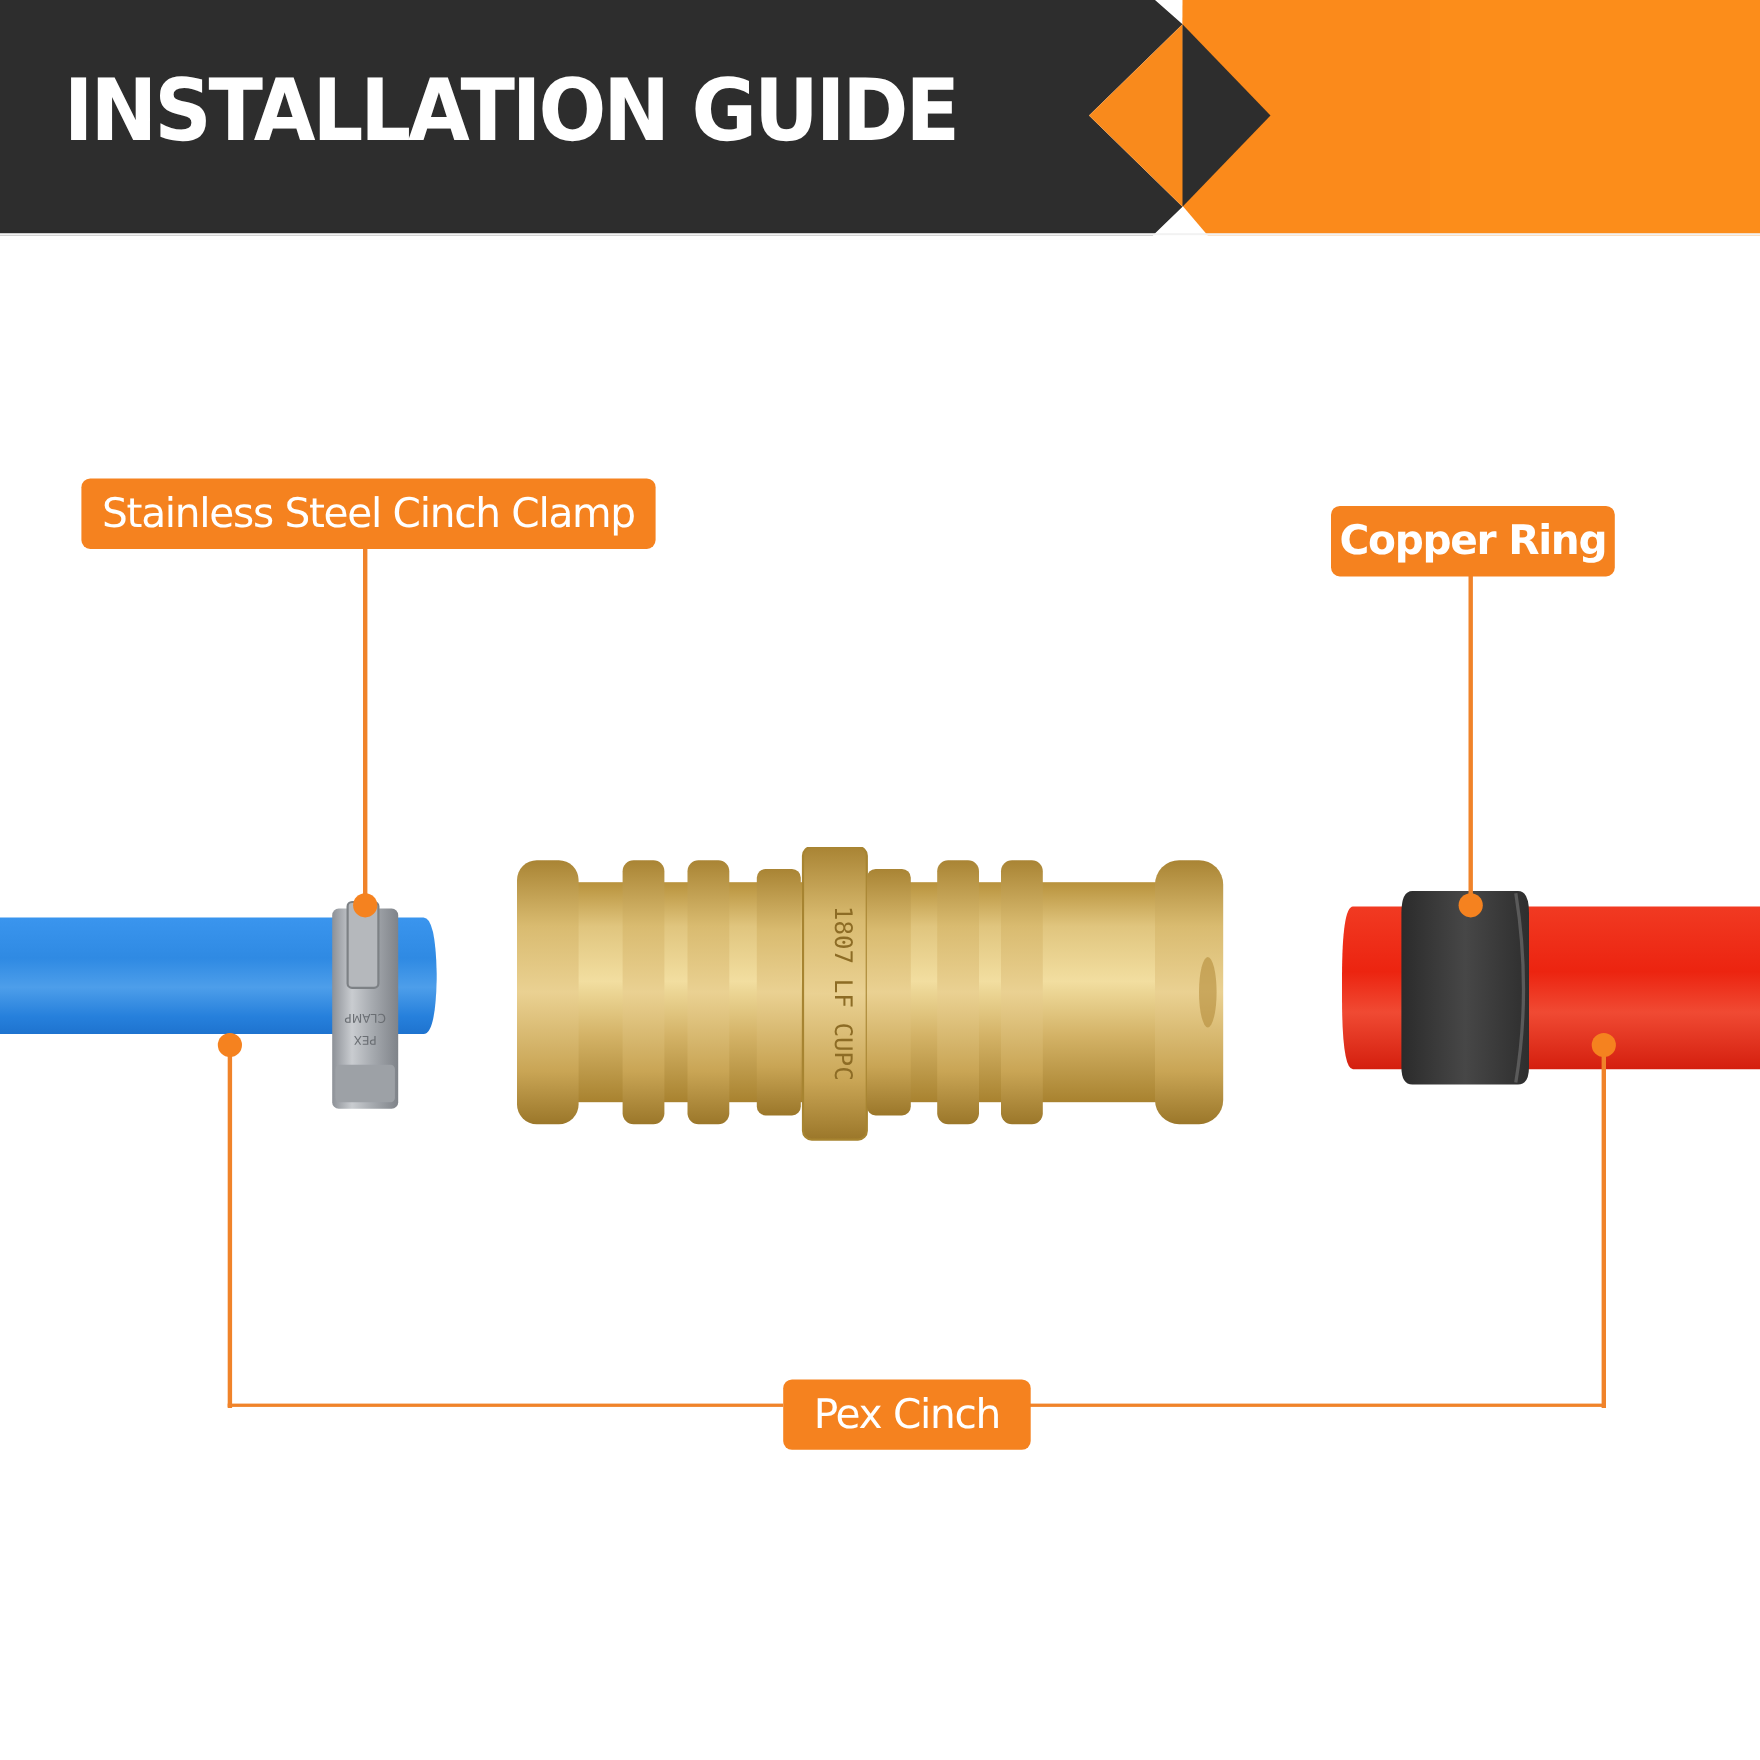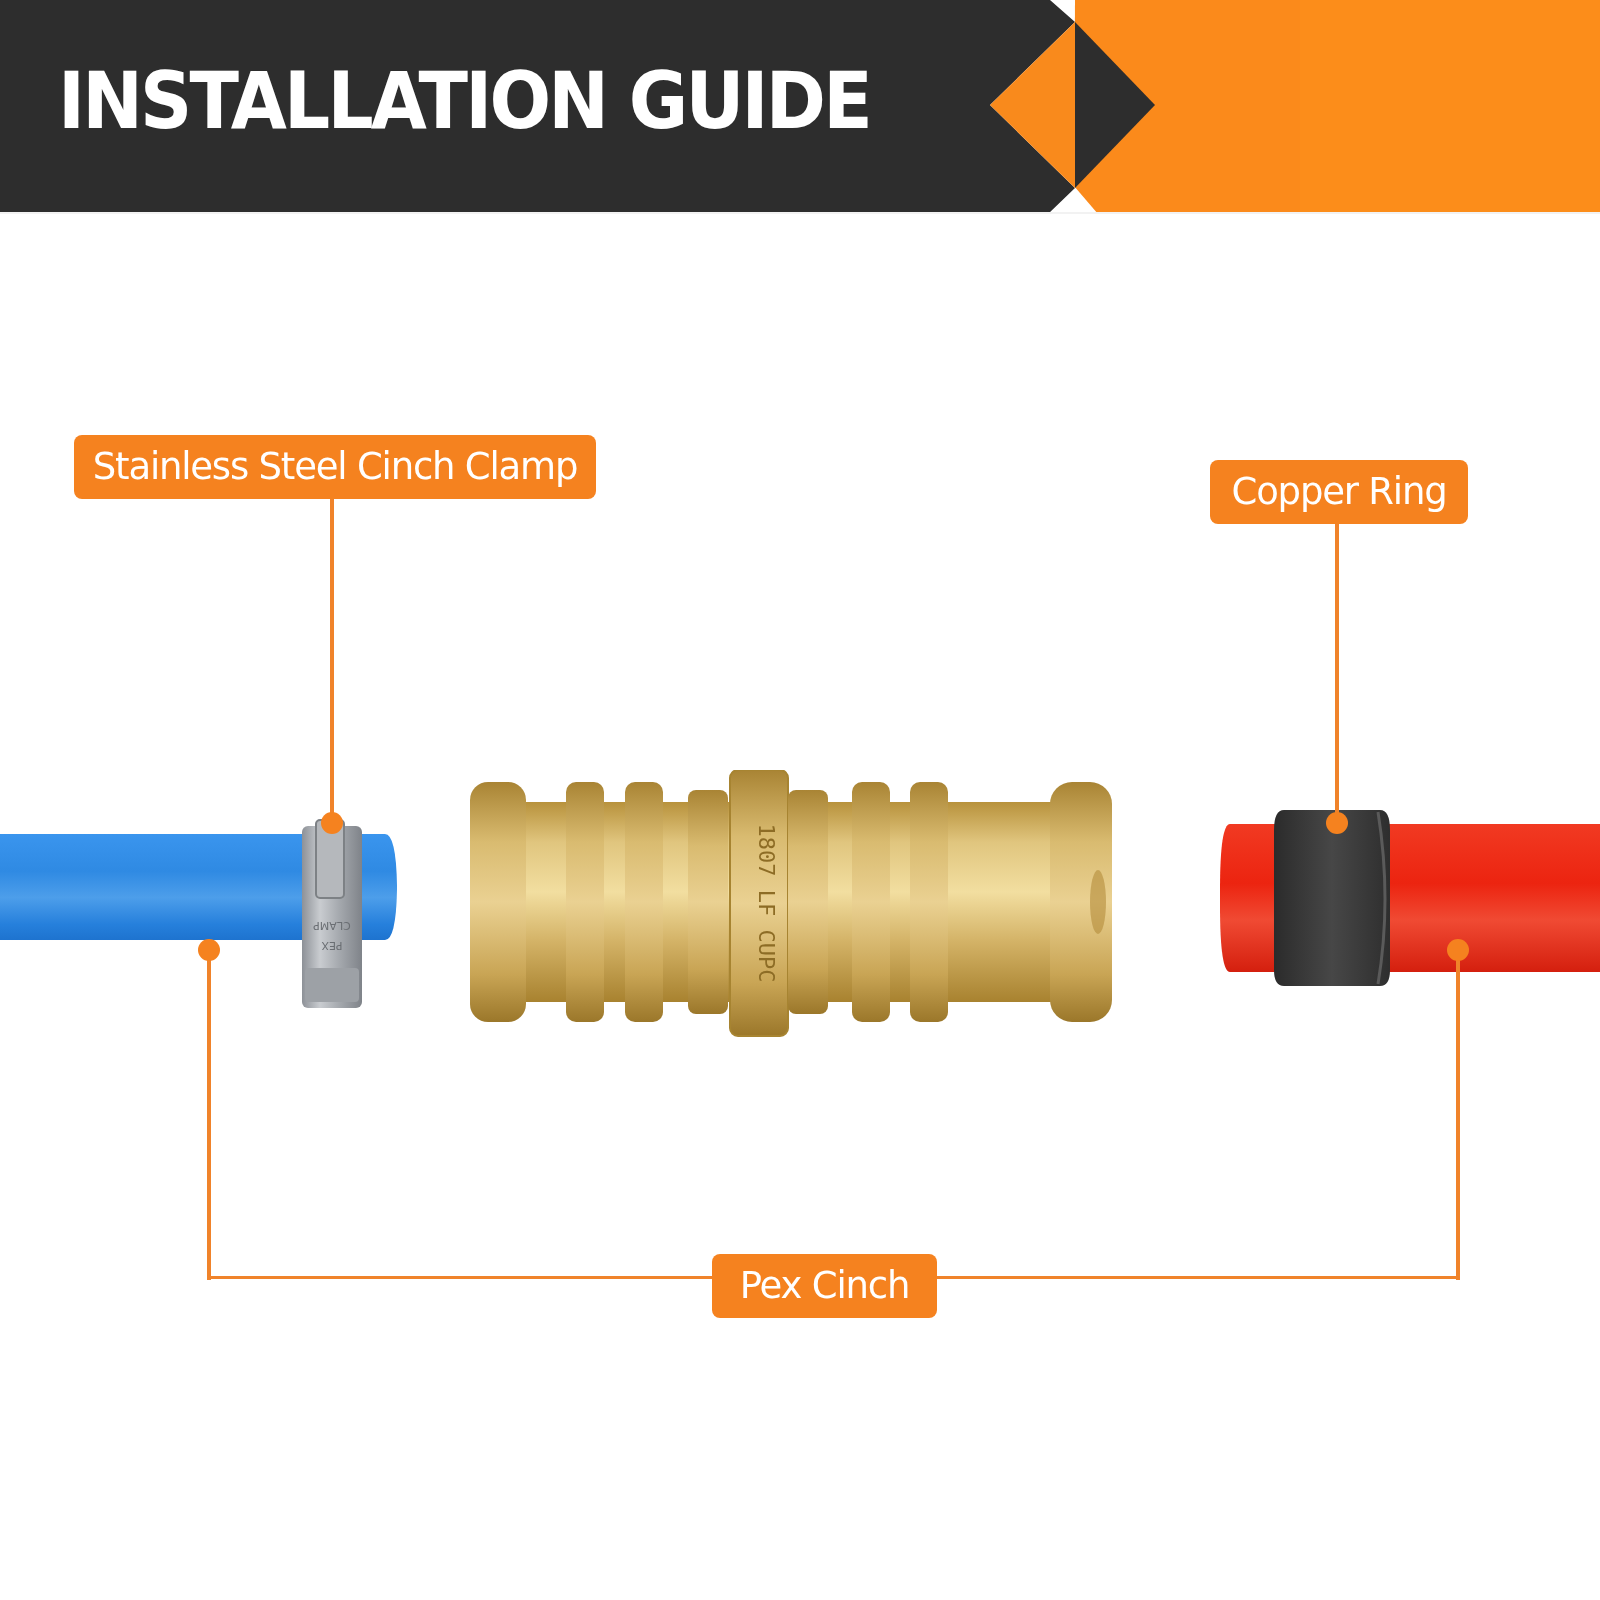--- a/index.html
+++ b/index.html
@@ -144,18 +144,18 @@
 <div class="leader" style="left:207px;top:950px;width:4px;height:330px;"></div>
 <div class="dot" style="left:198px;top:939px;"></div>
 <div class="leader" style="left:1456px;top:950px;width:4px;height:330px;"></div>
 <div class="dot" style="left:1447px;top:939px;"></div>
 <div class="leader" style="left:207px;top:1276px;width:505px;height:3px;"></div>
 <div class="leader" style="left:935px;top:1276px;width:525px;height:3px;"></div>
 
 <div class="callout" style="left:74px;top:435px;width:522px;height:64px;">
   <span>Stainless Steel Cinch Clamp</span>
 </div>
-<div class="callout" style="left:1210px;top:460px;width:258px;height:64px;">
+<div class="callout" style="left:1210px;top:460px;width:258px;height:64px;font-weight:bold;">
   <span>Copper Ring</span>
 </div>
 <div class="callout" style="left:712px;top:1254px;width:225px;height:64px;">
   <span>Pex Cinch</span>
 </div>
 
 </body></html>

